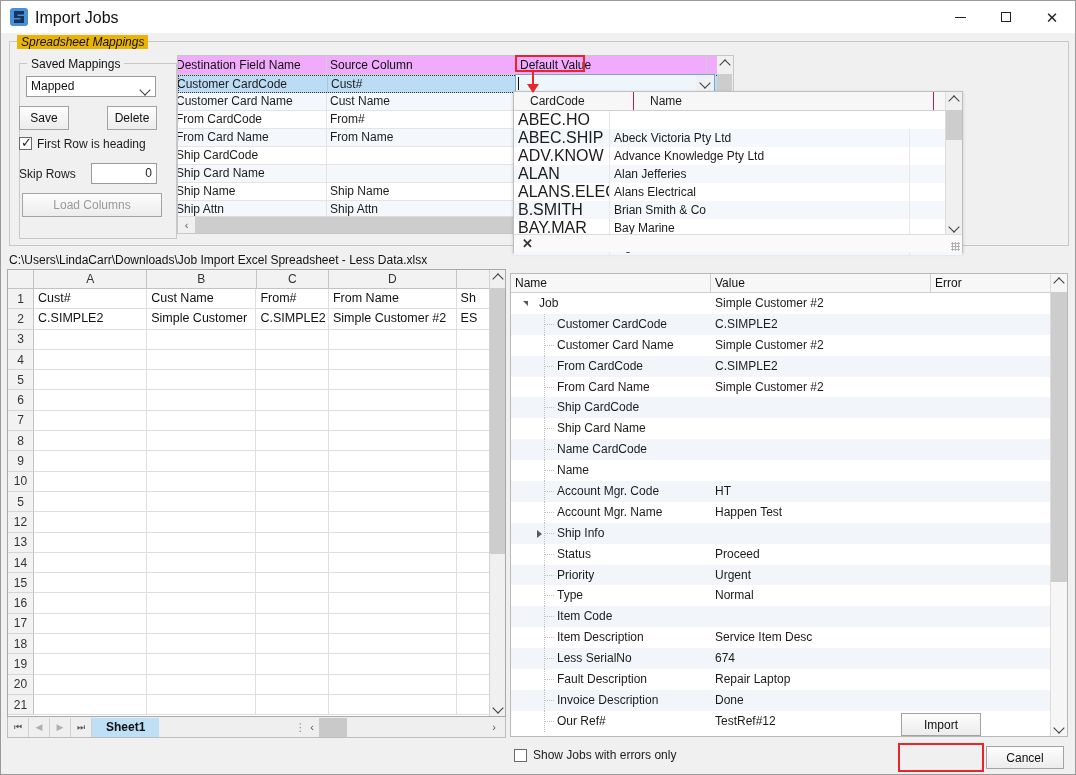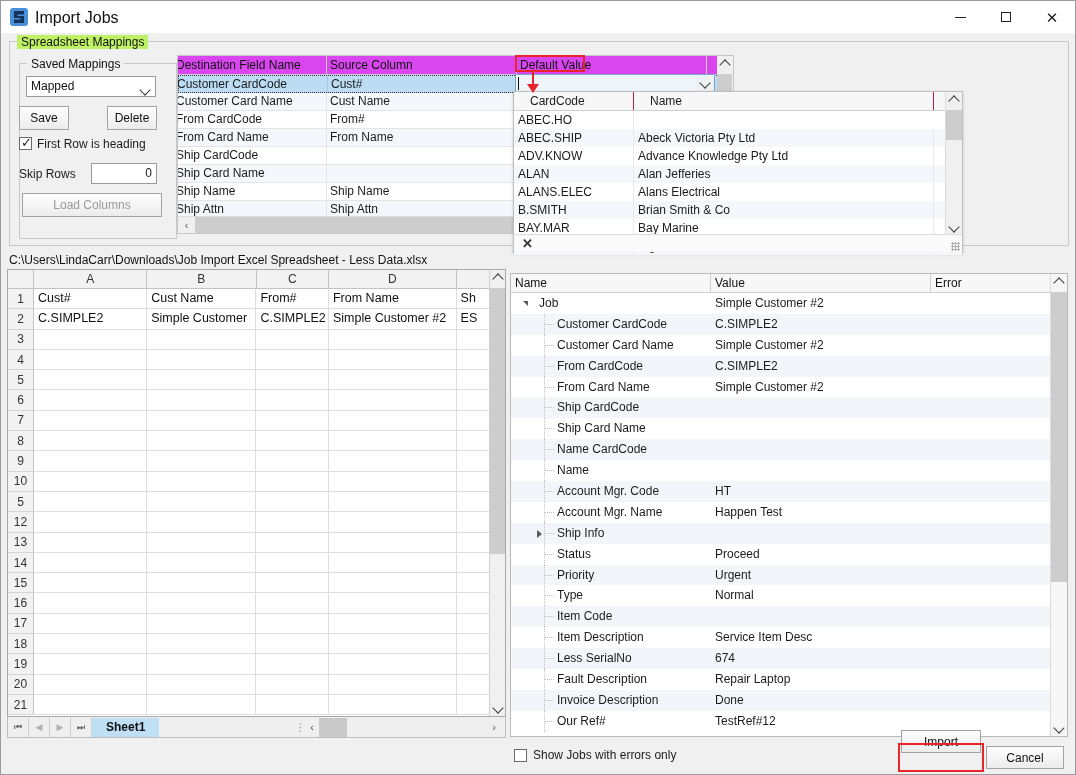--- a/index.html
+++ b/index.html
@@ -49,22 +49,22 @@
   .wbtn .glyph-max{width:10px;height:10px;border:1px solid #222;display:block;box-sizing:border-box;}
   .wbtn .glyph-close{font-size:15px;line-height:15px;font-family:"Liberation Sans",sans-serif;}
 
   
   #grp-mappings{
     position:absolute;left:8px;top:40px;width:1060px;height:205px;
     border:1px solid #c8c8c8;border-radius:0;
     box-sizing:border-box;background:transparent;
   }
   #grp-mappings-label{
-    position:absolute;left:16px;top:34px;background:#bef264;
-    padding:0 4px;font-size:12px;color:#111;
+    position:absolute;left:16px;top:34px;background:#eab308;
+    padding:0 4px;font-size:12px;color:#111;font-style:italic;
   }
 
   
   #grp-saved{
     position:absolute;left:18px;top:62px;width:158px;height:176px;
     border:1px solid #c8c8c8;box-sizing:border-box;background:transparent;
   }
   #grp-saved-label{
     position:absolute;left:26px;top:56px;background:#f0f0f0;padding:0 4px;
     font-size:12px;color:#111;
@@ -114,21 +114,21 @@
     color:#9a9a9a;
   }
 
   
   #mapgrid{
     position:absolute;left:176px;top:54px;width:557px;height:179px;
     background:#fff;border:1px solid #c6c6c6;box-sizing:border-box;
     overflow:hidden;
   }
   #mapgrid .hdr{
-    display:flex;height:19px;background:#d946ef;
+    display:flex;height:19px;background:#f0abfc;
     border-bottom:1px solid #cfcfcf;box-sizing:border-box;
   }
   #mapgrid .hdr .hc{
     border-right:1px solid #cfcfcf;box-sizing:border-box;
     padding-left:3px;line-height:18px;font-size:12px;color:#111;
     overflow:hidden;white-space:nowrap;
   }
   .mg-c1{width:154px;margin-left:-5px;}
   .mg-c2{width:190px;}
   .mg-c3{width:190px;}
@@ -189,21 +189,21 @@
     box-sizing:border-box;
   }
   #defval-popup .hdr .hc{
     border-right:1px solid #be185d;box-sizing:border-box;padding-left:16px;
     line-height:18px;font-size:12px;
   }
   .dv-c1{width:120px;}
   .dv-c2{width:300px;}
   #defval-popup .row{display:flex;height:18px;box-sizing:border-box;}
   #defval-popup .row .cl{
-    width:120px;padding-left:4px;line-height:18px;font-size:12px;box-sizing:border-box;
+    width:96px;padding-left:4px;line-height:18px;font-size:16px;box-sizing:border-box;
     border-right:1px solid #e8e8e8;overflow:hidden;white-space:nowrap;
   }
   #defval-popup .row .cl2{
     width:300px;padding-left:4px;line-height:18px;font-size:12px;box-sizing:border-box;
     border-right:1px solid #e8e8e8;overflow:hidden;white-space:nowrap;
   }
   #defval-popup .row.alt{background:#f4f7fb;}
   #defval-popup .vs{
     position:absolute;right:0;top:0;width:17px;height:143px;background:#f0f0f0;
     border-left:1px solid #dcdcdc;box-sizing:border-box;
@@ -357,21 +357,21 @@
   #tree-vs .dn{position:absolute;bottom:0;left:0;width:16px;height:17px;display:flex;align-items:center;justify-content:center;}
   #tree-vs .th{position:absolute;top:18px;left:0;width:16px;height:290px;background:#cdcdcd;}
 
   
   #chk-errors{
     position:absolute;left:513px;top:748px;width:13px;height:13px;
     background:#fff;border:1px solid #6a6a6a;box-sizing:border-box;
   }
   #lbl-errors{position:absolute;left:532px;top:747px;font-size:12px;}
   #btn-import{
-    position:absolute;left:900px;top:729px;width:80px;height:23px;
+    position:absolute;left:900px;top:712px;width:80px;height:23px;
   }
   #import-red{
     position:absolute;left:897px;top:742px;width:86px;height:29px;
     border:2px solid #e8252a;box-sizing:border-box;pointer-events:none;
   }
   #btn-cancel{
     position:absolute;left:985px;top:745px;width:78px;height:23px;
   }
 </style>
 </head>

